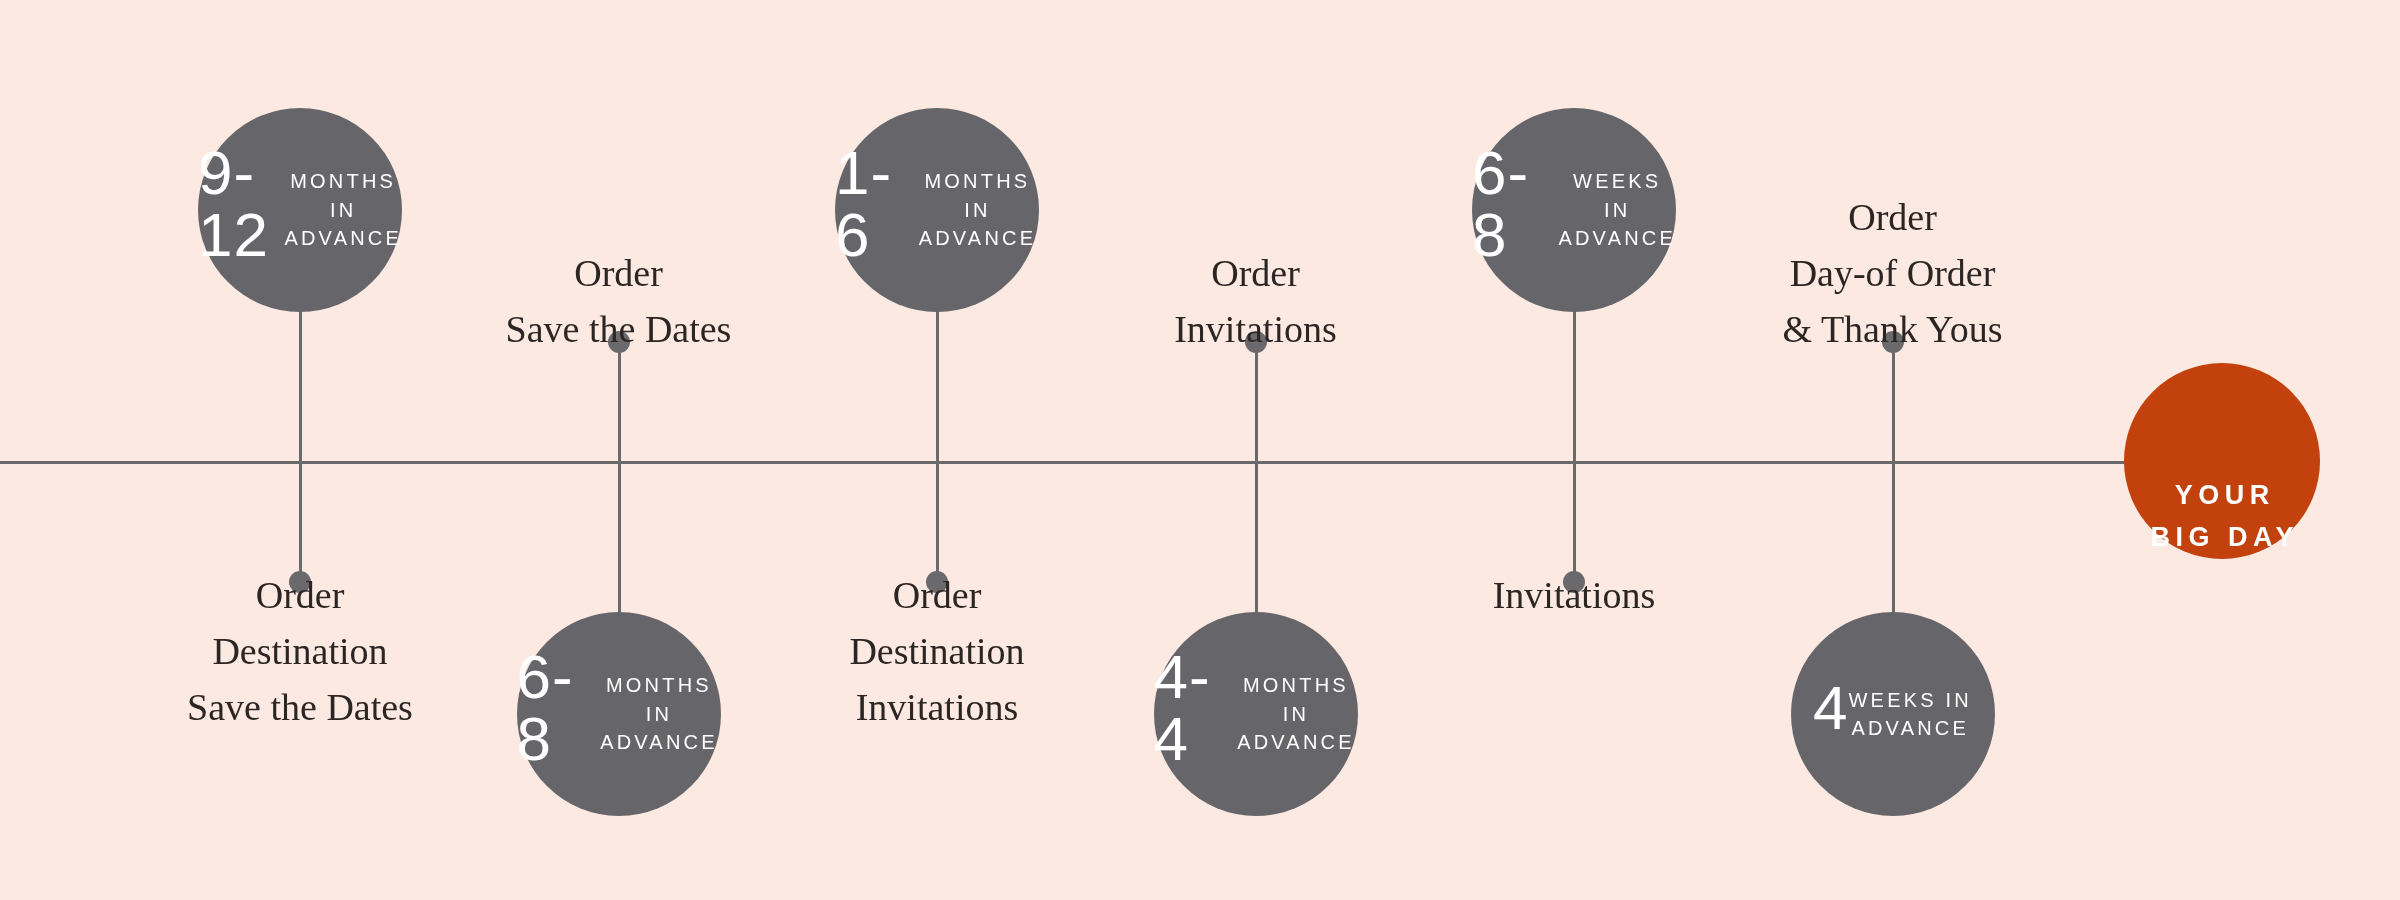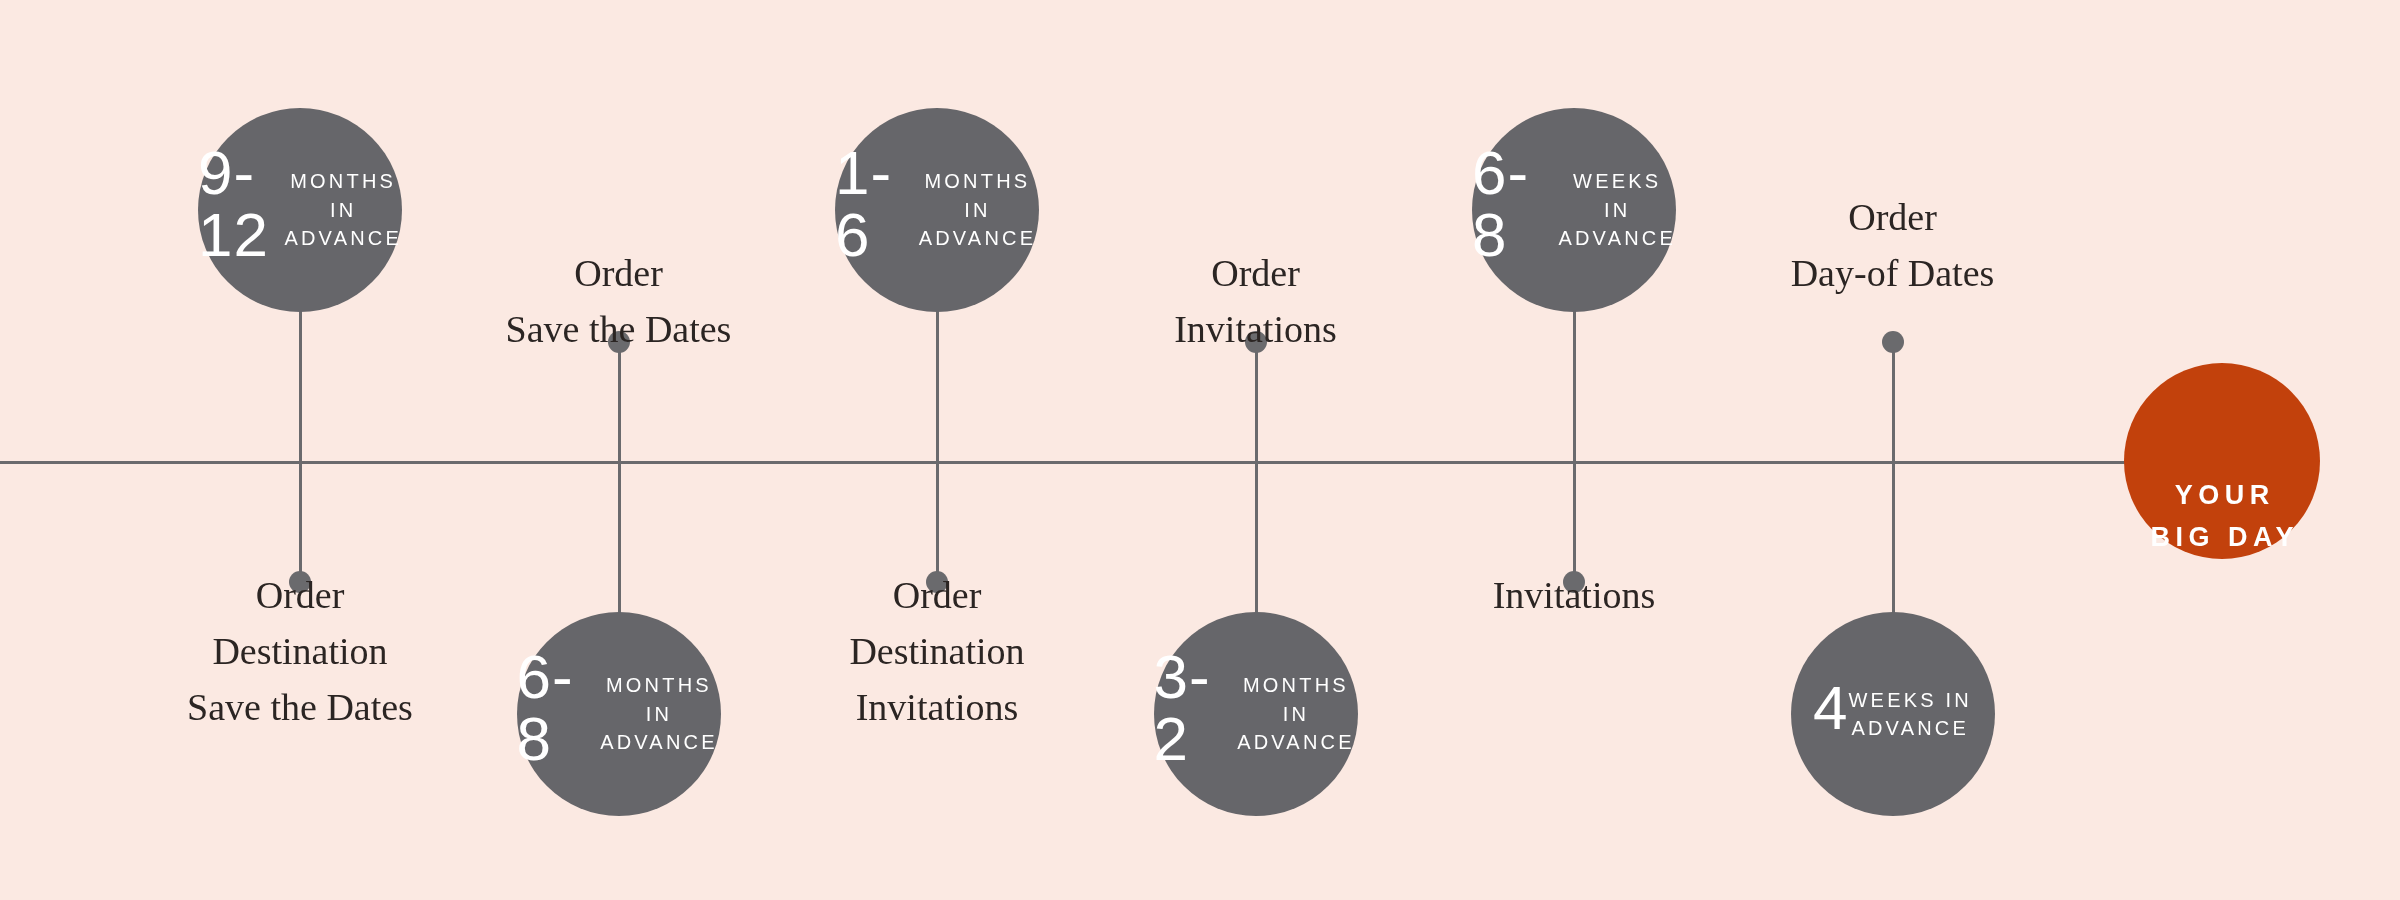--- a/index.html
+++ b/index.html
@@ -180,21 +180,21 @@
         <div class="caption" style="top: 567px;">
           <div>Order</div>
           <div>Destination</div>
           <div>Invitations</div>
         </div>
       </div>
       <div class="milestone" style="left: 1255.5px;">
         <div class="stem" style="top: 342px; height: 372px;"></div>
         <div class="dot" style="top: 331px;"></div>
         <div class="badge" style="top: 612px;">
-          <div class="badge-number">3-2</div>
+          <div class="badge-number">4-4</div>
           <div class="badge-unit">
             <div>MONTHS IN</div>
             <div>ADVANCE</div>
           </div>
         </div>
         <div class="caption" style="top: 245px;">
           <div>Order</div>
           <div>Invitations</div>
         </div>
       </div>
@@ -217,21 +217,22 @@
         <div class="dot" style="top: 331px;"></div>
         <div class="badge" style="top: 612px;">
           <div class="badge-number">4</div>
           <div class="badge-unit">
             <div>WEEKS IN</div>
             <div>ADVANCE</div>
           </div>
         </div>
         <div class="caption" style="top: 189px;">
           <div>Order</div>
-          <div>Day-of Dates</div>
+          <div>Day-of Order</div>
+          <div>&amp; Thank Yous</div>
         </div>
       </div>
     </div>
 
   <div class="milestone" id="bigday-group" style="left: 2222px;">
     <div class="bigday">
       <span class="bigday-line">YOUR</span>
       <span class="bigday-line">BIG DAY</span>
     </div>
   </div>

